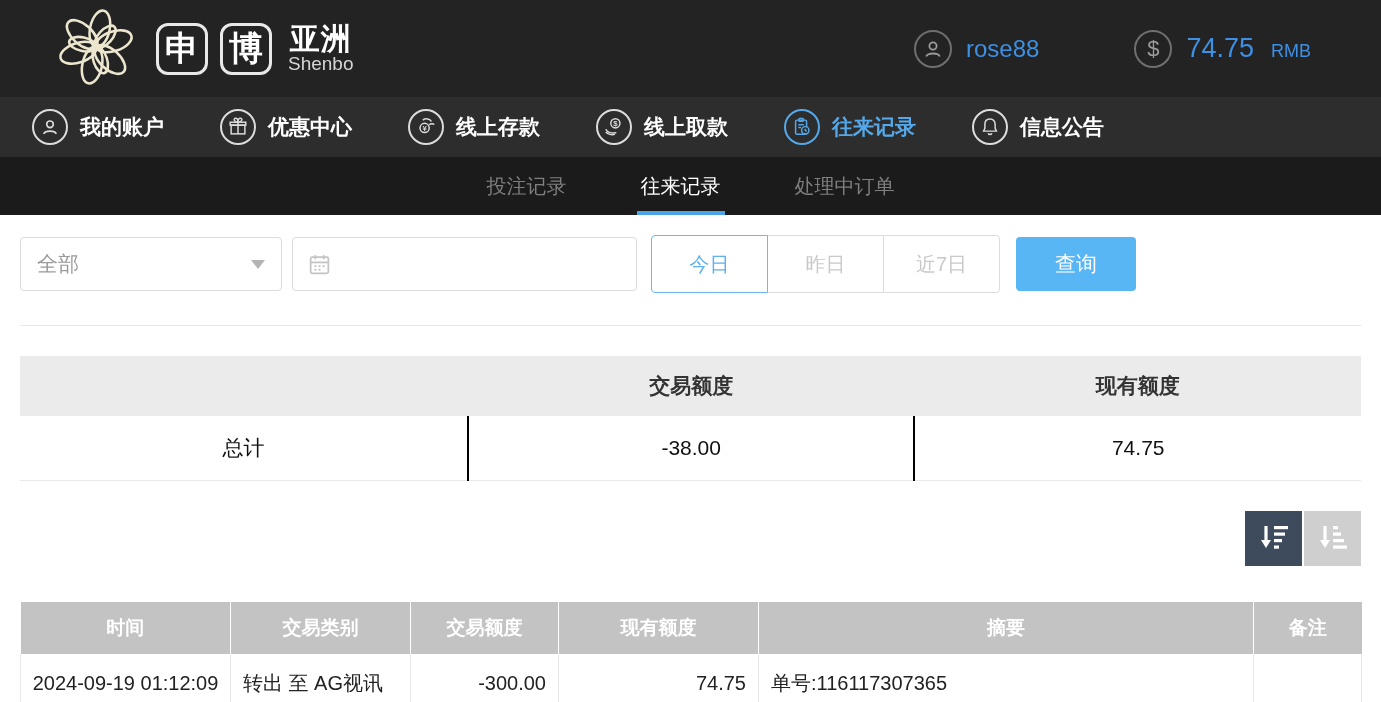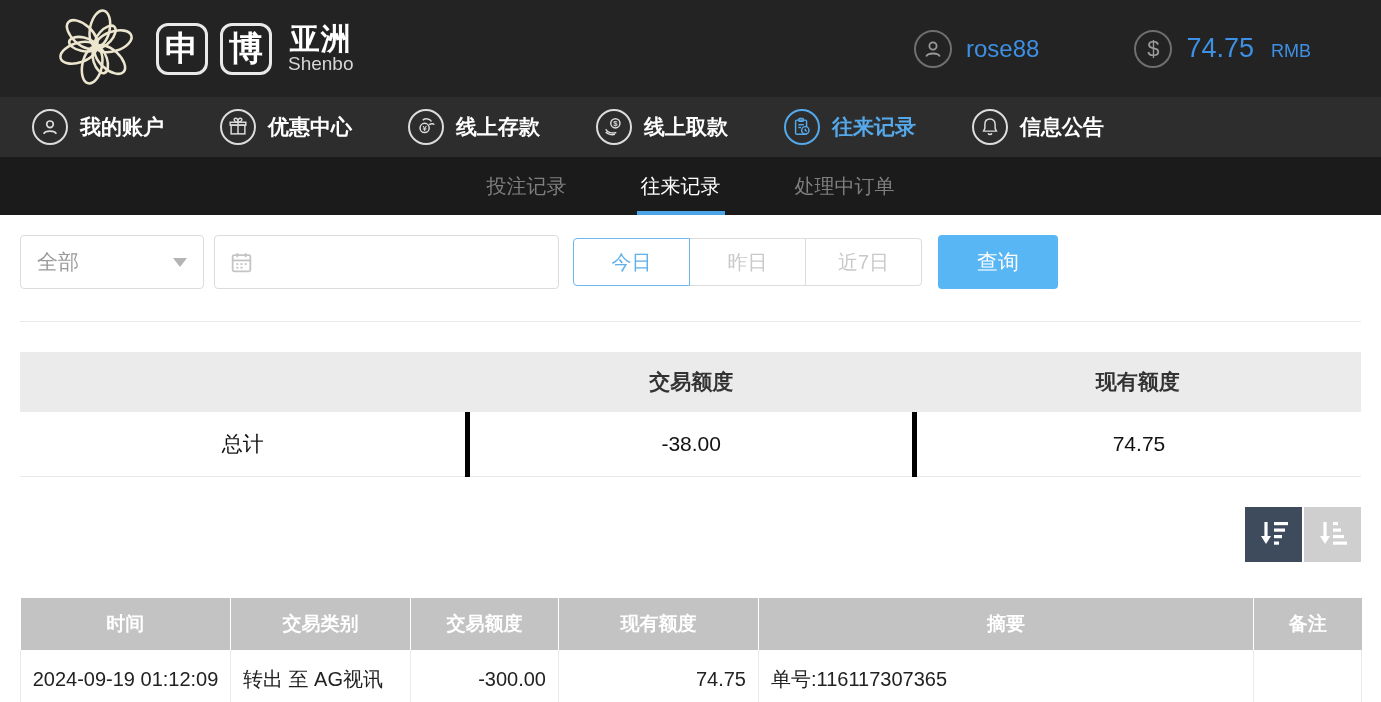--- a/index.html
+++ b/index.html
@@ -43,46 +43,46 @@
          font-size:20px; position:relative; cursor:pointer; padding:0 4px; }
   .tab.active { color:#fff; }
   .tab.active::after { content:""; position:absolute; left:0; right:0; bottom:0;
                        height:4px; background:#4aa4e8; }
 
   
   .content { padding:20px; }
   .filter-row { display:flex; align-items:center; }
   .field { height:54px; border:1px solid #dcdcdc; border-radius:4px;
            display:flex; align-items:center; background:#fff; }
-  .select-box { width:184px; padding:0 16px; justify-content:space-between;
+  .select-box { width:262px; padding:0 16px; justify-content:space-between;
                 color:#9a9a9a; font-size:21px; cursor:pointer; }
   .caret { width:0; height:0; border-left:7px solid transparent;
            border-right:7px solid transparent; border-top:9px solid #b4b4b4; }
   .date-box { width:345px; margin-left:10px; padding:0 14px; gap:10px;
               color:#a9a9a9; font-size:21px; cursor:text; }
   .range-group { display:flex; margin-left:14px; }
-  .range-btn { width:117px; height:48px; background:#fff; border:1px solid #dcdcdc;
+  .range-btn { width:117px; height:58px; background:#fff; border:1px solid #dcdcdc;
                color:#c9c9c9; font-size:20px; display:flex; align-items:center;
                justify-content:center; cursor:pointer; margin-left:-1px; }
   .range-btn:first-child { border-radius:4px 0 0 4px; margin-left:0; }
   .range-btn:last-child { border-radius:0 4px 4px 0; }
   .range-btn.active { border-color:#6cb8ef; color:#5fb0ec; position:relative; z-index:2; }
   .search-btn { width:120px; height:54px; margin-left:16px; background:#58b6f5;
                 border:none; border-radius:4px; color:#fff; font-size:21px;
                 cursor:pointer; font-family:inherit; }
 
   .divider { border-top:1px solid #e9e9e9; margin-top:32px; }
 
   
   .summary-table { width:100%; border-collapse:collapse; margin-top:30px;
                    table-layout:fixed; }
   .summary-table th { background:#ebebeb; height:60px; font-size:21px; color:#333;
                       font-weight:bold; text-align:center; }
   .summary-table td { height:64px; font-size:21px; color:#111; text-align:center;
-                      border-bottom:1px solid #e9e9e9; border-right:5px solid #000000; }
+                      border-bottom:1px solid #e9e9e9; border-right:2px solid #000000; }
   .summary-table td:last-child { border-right:none; }
 
   
   .sort-row { display:flex; justify-content:flex-end; gap:2px; margin-top:30px; }
   .sort-btn { width:57px; height:55px; border:none; display:flex; align-items:center;
               justify-content:center; cursor:pointer; padding:0; }
   .sort-desc { background:#3d4b5c; }
   .sort-asc  { background:#cfcfcf; }
 
   

